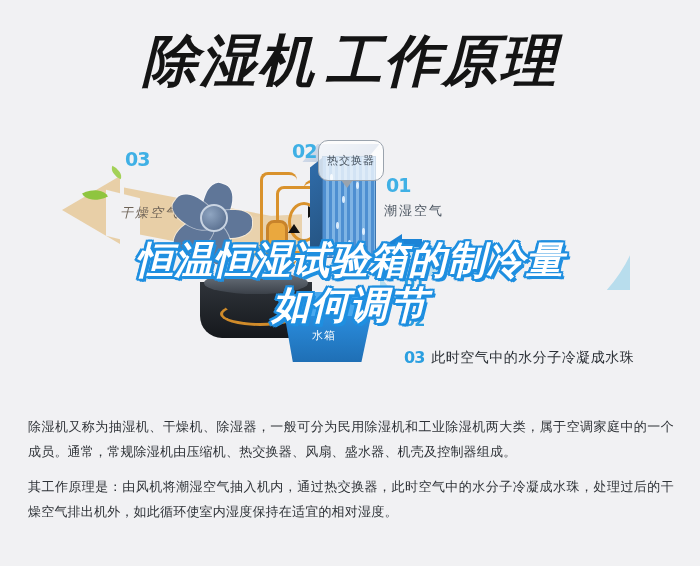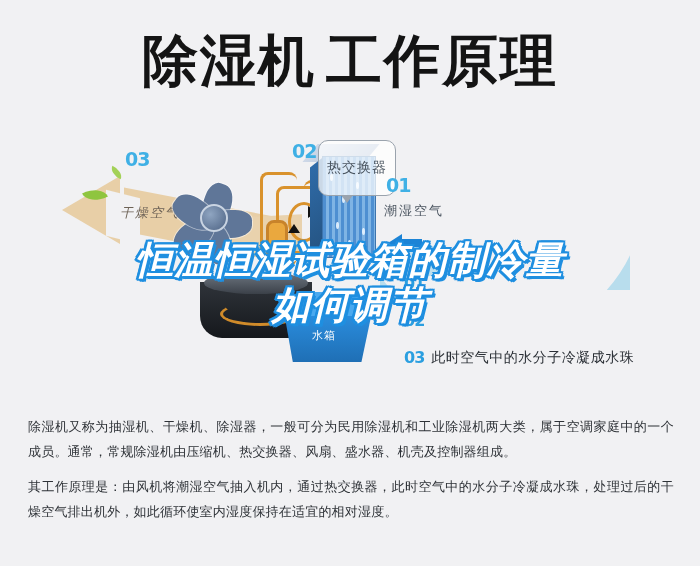--- a/index.html
+++ b/index.html
@@ -8,21 +8,21 @@
     width:700px;height:566px;
     background:#f1f1f3;
     font-family:"Liberation Sans","DejaVu Sans",sans-serif;
     overflow:hidden;
     position:relative;
   }
   #page{position:relative;width:700px;height:566px;background:#f1f1f3;overflow:hidden;}
 
   
   .header{
-    position:absolute;left:0;top:0;width:700px;height:128px;
+    position:absolute;left:0;top:0;width:700px;height:128px;font-style:italic;
   }
   .header-title{
     position:absolute;left:0;top:26px;width:700px;
     text-align:center;
     font-size:56px;
     font-weight:bold;
     letter-spacing:2px;
     color:#141414;
     line-height:70px;
     white-space:nowrap;
@@ -193,23 +193,23 @@
     font-family:"DejaVu Sans","Liberation Sans",sans-serif;
     letter-spacing:-1px;
   }
   .badge.b-03{left:125px;top:22px;}
   .badge.b-02{left:292px;top:14px;}
   .badge.b-01{left:386px;top:48px;}
 
   
   .bubble{
     position:absolute;left:318px;top:14px;
-    padding:18px 8px;border:1.5px solid #9aa3ad;border-radius:10px;
+    padding:12px 8px;border:1.5px solid #9aa3ad;border-radius:10px;
     background:rgba(255,255,255,.75);
-    font-size:14px;color:#4a5560;letter-spacing:1px;
+    font-size:11px;color:#4a5560;letter-spacing:1px;
     font-family:"DejaVu Sans","Liberation Sans",sans-serif;
     white-space:nowrap;
   }
   .bubble:after{
     content:"";position:absolute;left:22px;bottom:-8px;
     width:0;height:0;border-left:6px solid transparent;border-right:6px solid transparent;
     border-top:8px solid #9aa3ad;
   }
 
   .air-label{

